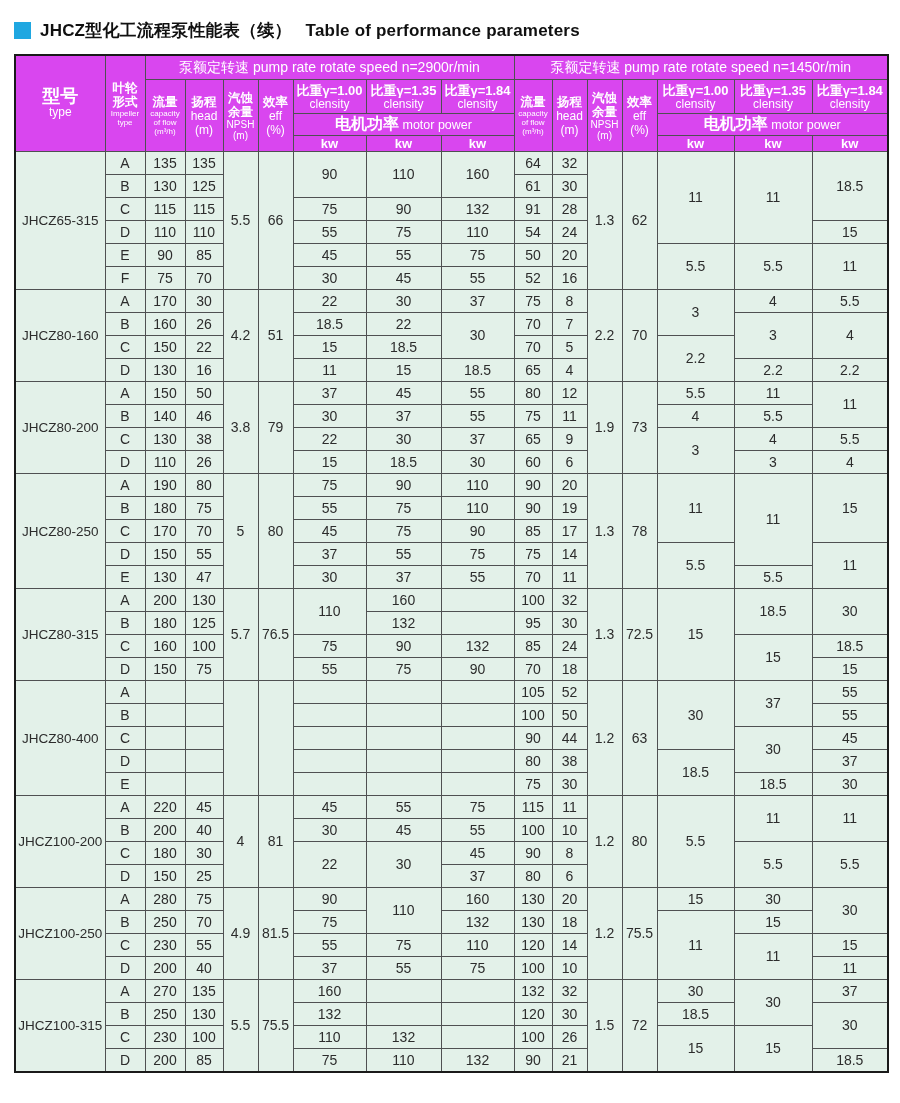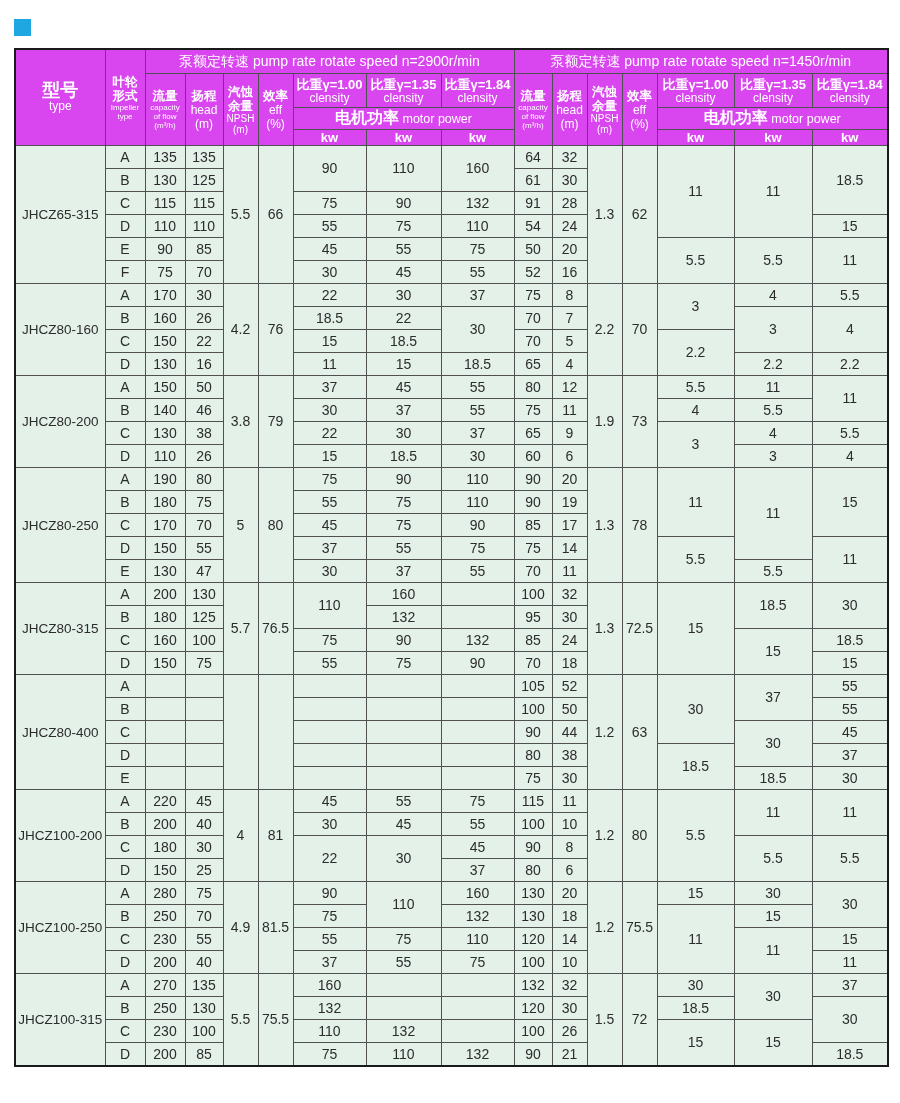--- a/index.html
+++ b/index.html
@@ -33,20 +33,23 @@
 
   tbody td{color:#2c2c2c;font-size:14px;height:22px;line-height:15px;}
   tbody td.model{font-size:13.5px;}
 </style>
 <style>thead th{background:#d946ef;}tbody td{background:#e3f1e9;}</style></head>
 <body>
 
 <div class="page">
   <div class="title-row">
     <div class="title-sq" style="background: rgb(31, 167, 225);"></div>
+    <div class="title-text">
+      <span>JHCZ型化工流程泵性能表（续）</span><span class="en">Table of performance parameters</span>
+    </div>
   </div>
 
   <table class="perf" id="perf-table">
     <colgroup>
       <col style="width:90px">
         <col style="width:40px">
       <col style="width:40px">
         <col style="width:38px">
         <col style="width:35px">
         <col style="width:35px">
@@ -248,21 +251,21 @@
           <td>55</td>
           <td>52</td>
           <td>16</td>
         </tr>
         <tr>
           <td rowspan="4" class="model">JHCZ80-160</td>
           <td>A</td>
           <td>170</td>
           <td>30</td>
           <td rowspan="4">4.2</td>
-          <td rowspan="4">76</td>
+          <td rowspan="4">51</td>
           <td>22</td>
           <td>30</td>
           <td>37</td>
           <td>75</td>
           <td>8</td>
           <td rowspan="4">2.2</td>
           <td rowspan="4">70</td>
           <td rowspan="2">3</td>
           <td>4</td>
           <td>5.5</td>

